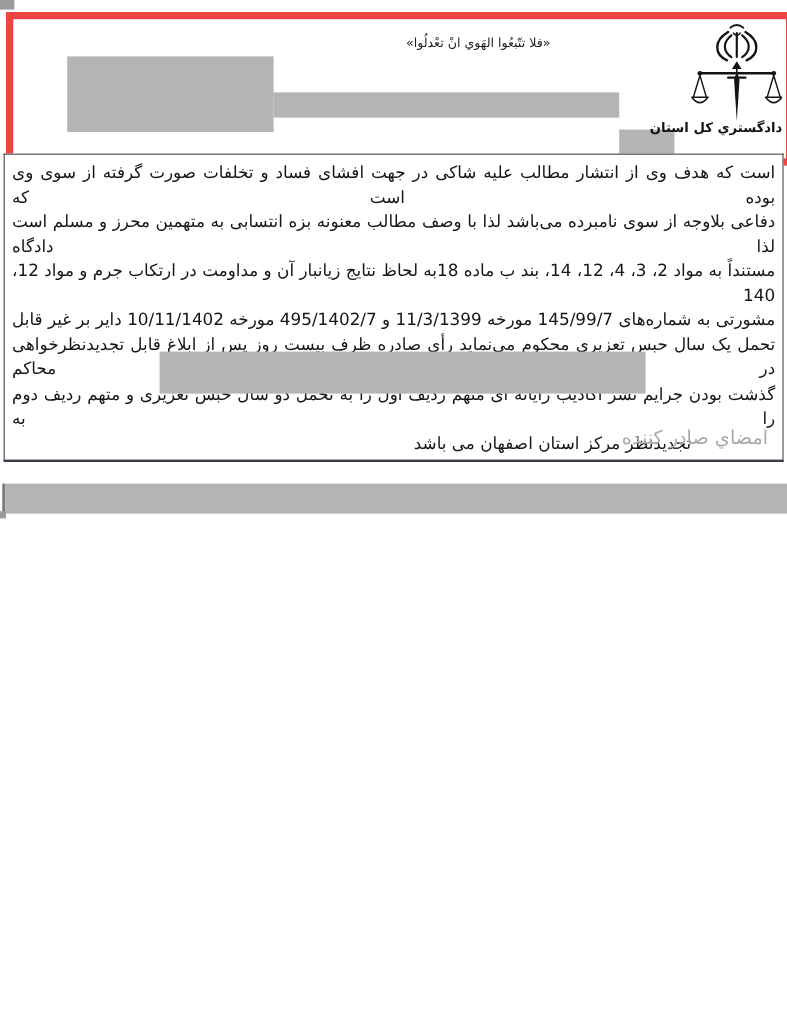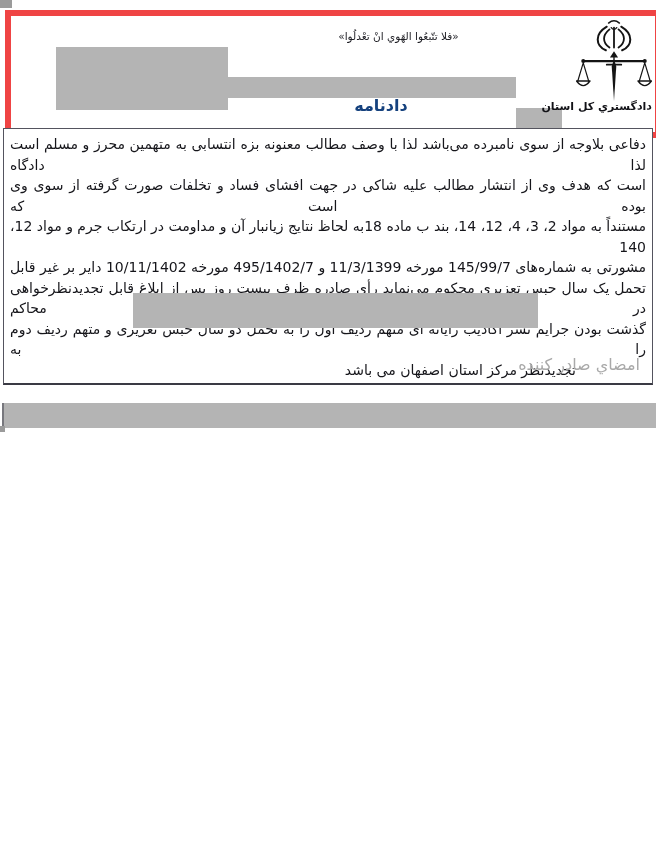--- a/index.html
+++ b/index.html
@@ -63,21 +63,20 @@
 <div class="abs corner-square"></div>
 
 <div class="abs header-box">
 
   <div class="abs quote">«فلا تتّبعُوا الهَوي انْ تعْدلُوا»</div>
 
   <div class="redact" style="left:45px;top:31px;width:172px;height:63px;"></div>
   <div class="redact" style="left:217px;top:61px;width:288px;height:21px;"></div>
   <div class="redact" style="left:505px;top:92px;width:46px;height:23px;"></div>
 
-  <div class="abs doc-title">دادنامه</div>
 
   <div class="abs emblem">
     <svg width="76" height="86" viewBox="0 0 84 94" xmlns="http://www.w3.org/2000/svg">
       <path class="ln" d="M36 4 Q42 -1 48 4" stroke-width="1.6"></path>
       <path class="ln" d="M42 9 V31" stroke-width="2"></path>
       <path class="ln" d="M39 9 Q42 13 45 9" stroke-width="1.5"></path>
       <path class="ln" d="M37 11 Q31 16 31 21 Q31 27 37 31" stroke-width="2"></path>
       <path class="ln" d="M47 11 Q53 16 53 21 Q53 27 47 31" stroke-width="2"></path>
       <path class="ln" d="M34 8 Q24 14 24 22 Q24 30 33 34" stroke-width="2.2"></path>
       <path class="ln" d="M50 8 Q60 14 60 22 Q60 30 51 34" stroke-width="2.2"></path>
@@ -93,22 +92,22 @@
       <path class="ln" d="M76 48 L70 68 M76 48 L82 68" stroke-width="1.3"></path>
       <path class="ln" d="M68.5 68 H83.5 M68.5 68 Q76 78 83.5 68" stroke-width="1.4"></path>
     </svg>
   </div>
 
   <div class="abs org-label">دادگستري کل استان</div>
 </div>
 
 <div class="abs body-box">
   <div class="body-text">
+    <div class="jline">است که هدف وی از انتشار مطالب علیه شاکی در جهت افشای فساد و تخلفات صورت گرفته از سوی وی بوده است که</div>
     <div class="jline">دفاعی بلاوجه از سوی نامبرده می‌باشد لذا با وصف مطالب معنونه بزه انتسابی به متهمین محرز و مسلم است لذا دادگاه</div>
-    <div class="jline">است که هدف وی از انتشار مطالب علیه شاکی در جهت افشای فساد و تخلفات صورت گرفته از سوی وی بوده است که</div>
     <div class="jline">مستنداً به مواد 2، 3، 4، 12، 14، بند ب ماده 18به لحاظ نتایج زیانبار آن و مداومت در ارتکاب جرم و مواد 12، 140</div>
     <div class="jline">مشورتی به شماره‌های 145/99/7 مورخه 11/3/1399 و 495/1402/7 مورخه 10/11/1402 دایر بر غیر قابل</div>
     <div class="jline">تحمل یک سال حبس تعزیری محکوم می‌نماید رأی صادره ظرف بیست روز پس از ابلاغ قابل تجدیدنظرخواهی در محاکم</div>
     <div class="jline">گذشت بودن جرایم نشر اکاذیب رایانه ای متهم ردیف اول را به تحمل دو سال حبس تعزیری و متهم ردیف دوم را به</div>
     <div class="lline">تجدیدنظر مرکز استان اصفهان می باشد</div>
   </div>
 
   <div class="redact" style="left:129px;top:164px;width:405px;height:35px;"></div>
 
   <div class="signer">امضاي صادر كننده</div>

